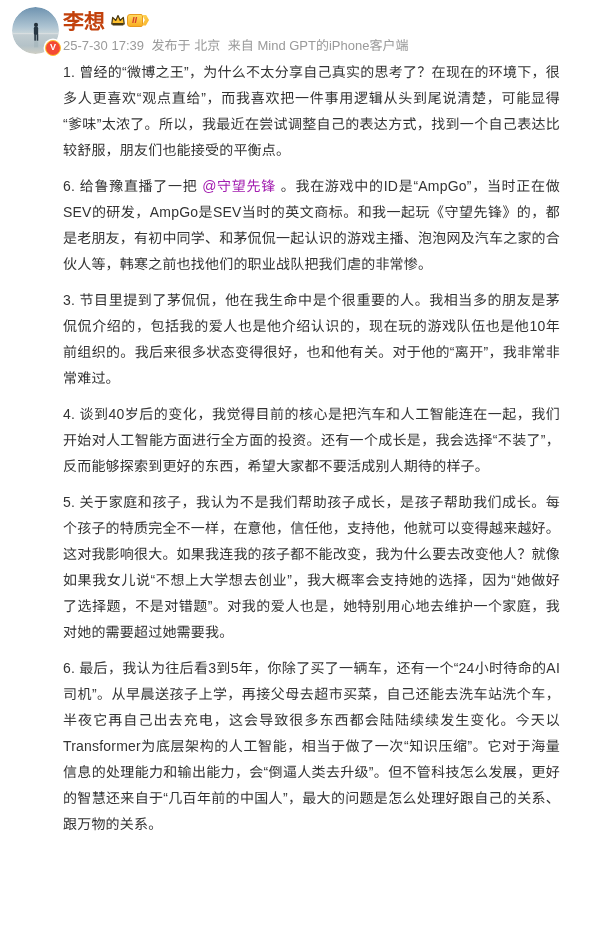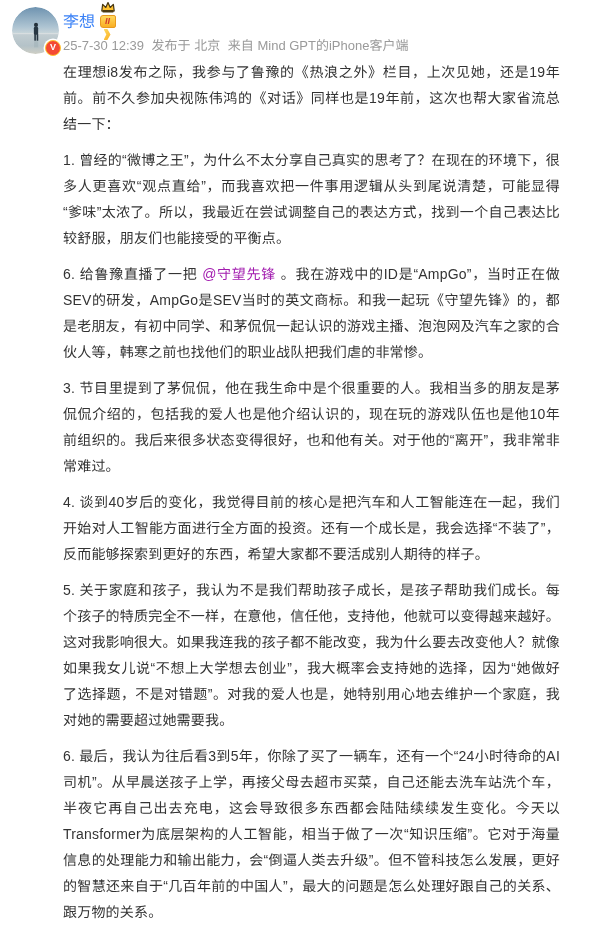--- a/index.html
+++ b/index.html
@@ -15,22 +15,22 @@
   .avatar { width:47px; height:47px; border-radius:50%; display:block; cursor:pointer; }
   .v-badge {
     position:absolute; right:-2px; bottom:-2px; width:16px; height:16px;
     border-radius:50%; background:#f44a34; border:1.5px solid #ffc62e;
     box-shadow:0 0 0 1.5px #ffffff;
     color:#ffffff; font-weight:bold; font-size:9px; line-height:13px;
     text-align:center; font-family:"Liberation Sans",sans-serif;
   }
   .head-text { margin-left:51px; padding-top:2px; }
   .name-row { display:flex; align-items:center; gap:5px; height:22px; }
-  .author-name { font-size:16px; font-weight:normal; color:#3b82f6; cursor:pointer; }
-  .vip-badge { display:inline-flex; align-items:center; gap:1px; cursor:pointer;flex-direction:column; }
+  .author-name { font-size:21px; font-weight:bold; color:#c2410c; cursor:pointer; }
+  .vip-badge { display:inline-flex; align-items:center; gap:1px; cursor:pointer; }
   .crown-icon { display:inline-block; width:16px; height:14px; }
   .vip-pill {
     position:relative; display:inline-block; height:13px; padding:0 5px 0 4px;
     background:linear-gradient(180deg,#ffd95e,#f9ae23);
     border:1px solid #e89a1f; border-radius:3px 2px 2px 3px;
     font-size:9px; font-weight:bold; font-style:italic; color:#d43d2a;
     line-height:11px; text-align:center;
   }
   .vip-tail {
     display:inline-block; width:7px; height:11px; margin-left:-2px;
@@ -94,29 +94,28 @@
         <span class="vip-badge">
           <svg class="crown-icon" viewBox="0 0 18 15">
             <path d="M2 12 L3 4.5 L6.5 8 L9 2.5 L11.5 8 L15 4.5 L16 12 Z" fill="#ffc12e" stroke="#4a3a14" stroke-width="1.4" stroke-linejoin="round"></path>
             <rect x="2.6" y="11" width="12.8" height="2.6" rx="1" fill="#4a3a14"></rect>
           </svg>
           <span class="vip-pill">II</span>
           <span class="vip-tail"></span>
         </span>
       </div>
       <div class="meta-row">
-        <span>25-7-30 12:39</span>
+        <span>25-7-30 17:39</span>
         <span>发布于 北京</span>
         <span>来自 Mind GPT的iPhone客户端</span>
       </div>
     </div>
   </div>
 
   <div class="content">
-    <p>在理想i8发布之际，我参与了鲁豫的《热浪之外》栏目，上次见她，还是19年前。前不久参加央视陈伟鸿的《对话》同样也是19年前，这次也帮大家省流总结一下：</p>
     <p>1. 曾经的“微博之王”，为什么不太分享自己真实的思考了？在现在的环境下，很多人更喜欢“观点直给”，而我喜欢把一件事用逻辑从头到尾说清楚，可能显得“爹味”太浓了。所以，我最近在尝试调整自己的表达方式，找到一个自己表达比较舒服，朋友们也能接受的平衡点。</p>
     <p><span>6. 给鲁豫直播了一把 </span><a class="mention">@守望先锋</a><span> 。我在游戏中的ID是“AmpGo”，当时正在做SEV的研发，AmpGo是SEV当时的英文商标。和我一起玩《守望先锋》的，都是老朋友，有初中同学、和茅侃侃一起认识的游戏主播、泡泡网及汽车之家的合伙人等，韩寒之前也找他们的职业战队把我们虐的非常惨。</span></p>
     <p>3. 节目里提到了茅侃侃，他在我生命中是个很重要的人。我相当多的朋友是茅侃侃介绍的，包括我的爱人也是他介绍认识的，现在玩的游戏队伍也是他10年前组织的。我后来很多状态变得很好，也和他有关。对于他的“离开”，我非常非常难过。</p>
     <p>4. 谈到40岁后的变化，我觉得目前的核心是把汽车和人工智能连在一起，我们开始对人工智能方面进行全方面的投资。还有一个成长是，我会选择“不装了”，反而能够探索到更好的东西，希望大家都不要活成别人期待的样子。</p>
     <p>5. 关于家庭和孩子，我认为不是我们帮助孩子成长，是孩子帮助我们成长。每个孩子的特质完全不一样，在意他，信任他，支持他，他就可以变得越来越好。这对我影响很大。如果我连我的孩子都不能改变，我为什么要去改变他人？就像如果我女儿说“不想上大学想去创业”，我大概率会支持她的选择，因为“她做好了选择题，不是对错题”。对我的爱人也是，她特别用心地去维护一个家庭，我对她的需要超过她需要我。</p>
     <p>6. 最后，我认为往后看3到5年，你除了买了一辆车，还有一个“24小时待命的AI司机”。从早晨送孩子上学，再接父母去超市买菜，自己还能去洗车站洗个车，半夜它再自己出去充电，这会导致很多东西都会陆陆续续发生变化。今天以Transformer为底层架构的人工智能，相当于做了一次“知识压缩”。它对于海量信息的处理能力和输出能力，会“倒逼人类去升级”。但不管科技怎么发展，更好的智慧还来自于“几百年前的中国人”，最大的问题是怎么处理好跟自己的关系、跟万物的关系。</p>
 
   </div>
 
 </div>

